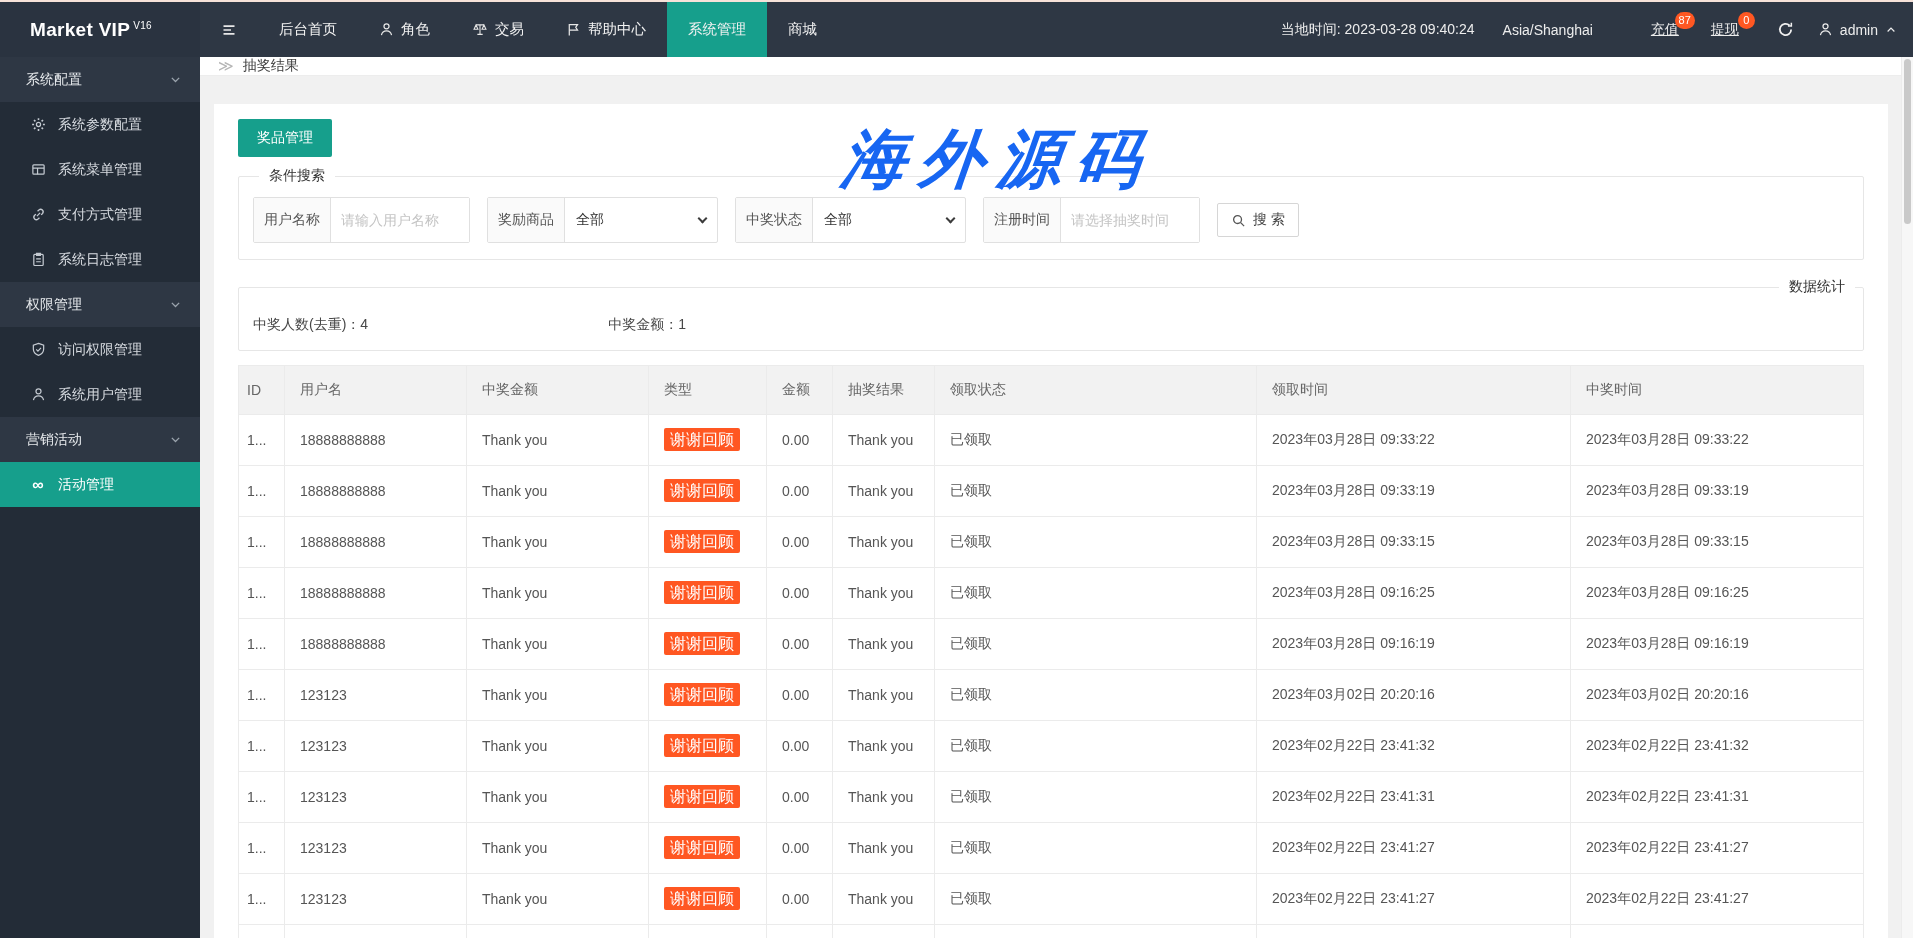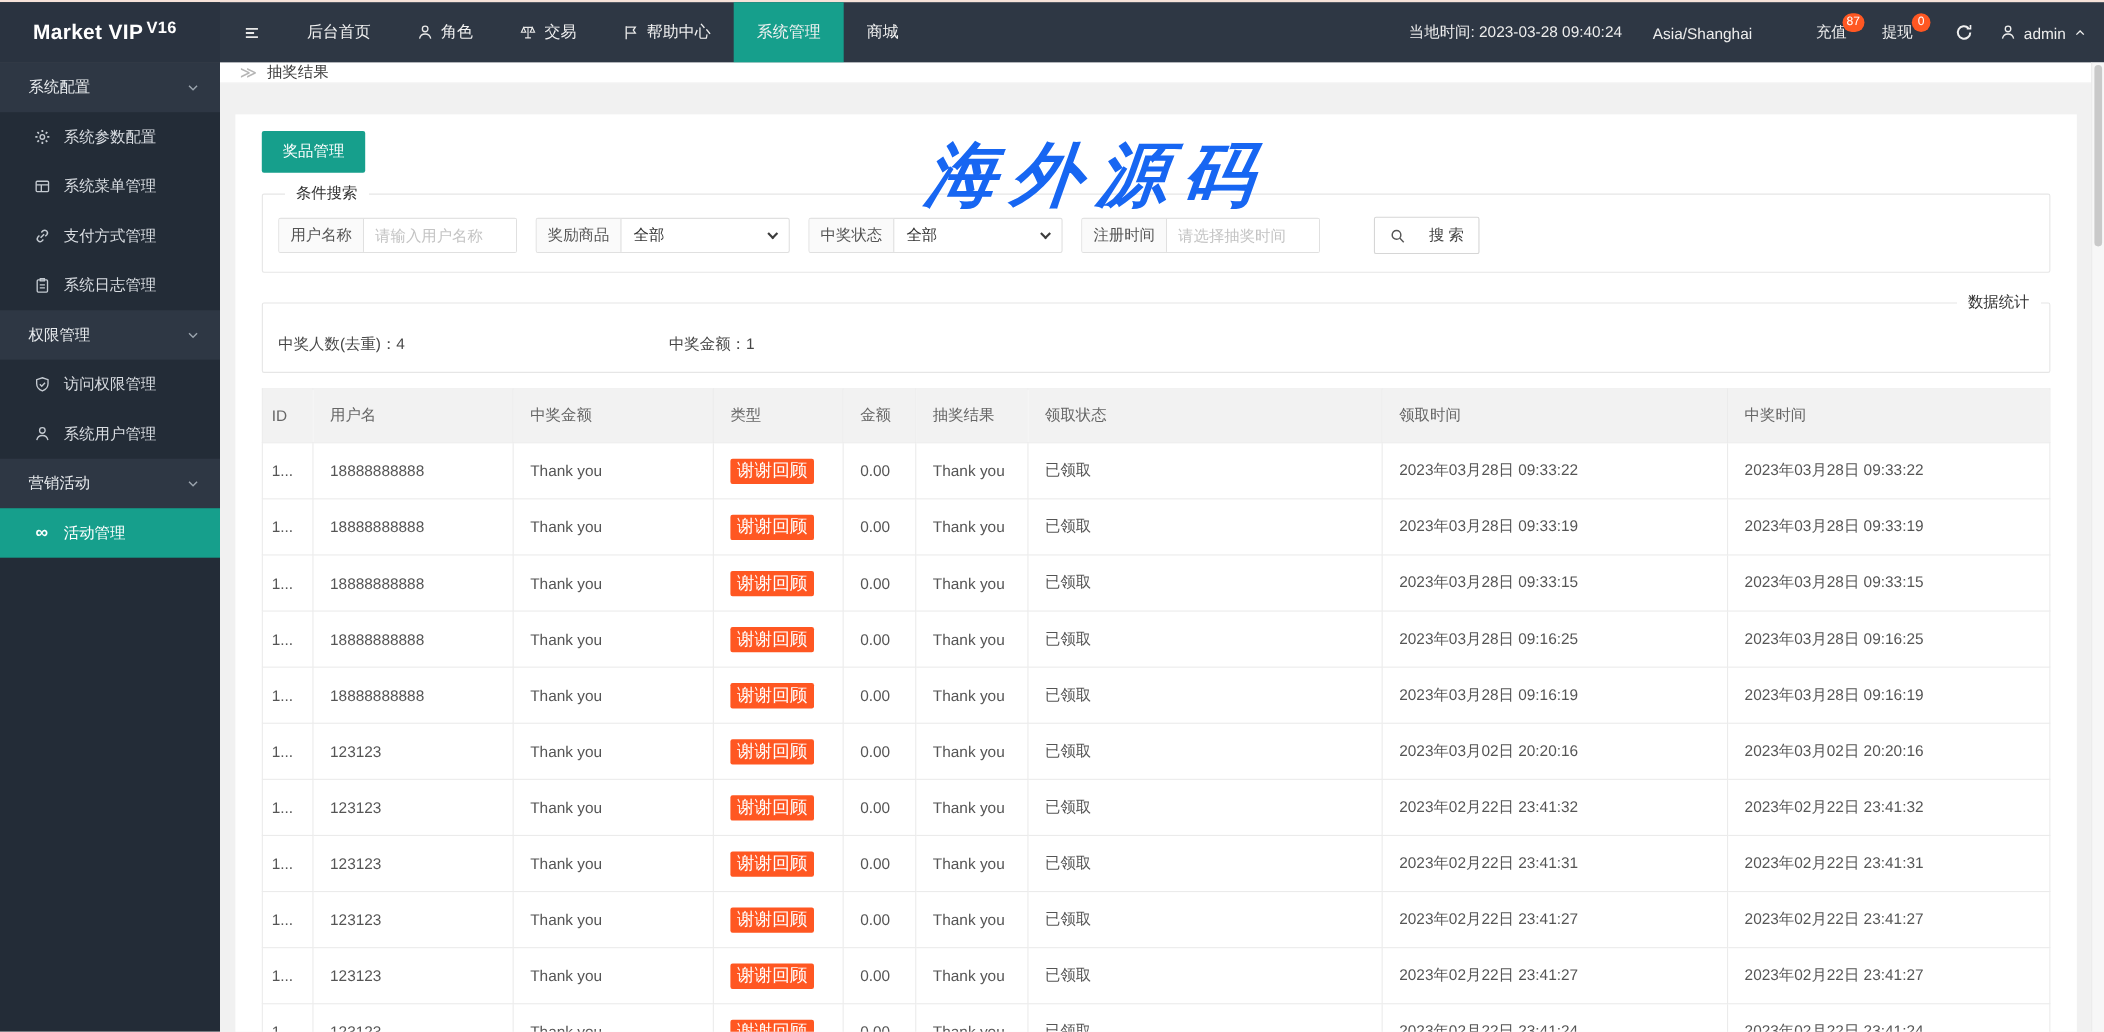--- a/index.html
+++ b/index.html
@@ -10,29 +10,29 @@
     font-family:"Liberation Sans","DejaVu Sans",sans-serif;
   }
   
   .top-strip { height:2px; background:#f6e2d9; }
   
   .header { height:55px; background:#2e3744; display:flex; align-items:stretch; color:#fff; }
   .logo-area {
     width:200px; background:#2a3340; display:flex; align-items:center;
     padding-left:30px; font-size:19px; font-weight:bold; color:#fff; letter-spacing:.3px;
   }
-  .logo-area sup { font-size:15px; font-weight:bold; margin-left:3px; transform:translateY(-4px); display:inline-block; }
+  .logo-area sup { font-size:10px; font-weight:normal; margin-left:3px; transform:translateY(-4px); display:inline-block; }
   .nav { display:flex; align-items:stretch; }
   .nav-item { display:flex; align-items:center; gap:7px; padding:0 21px; font-size:14.5px; color:#f2f2f2; cursor:pointer; }
   .nav-item.active { background:#169f8c; }
   .nav-item .icon { display:flex; align-items:center; color:#e8e8e8; }
   .header-right { margin-left:auto; display:flex; align-items:center; font-size:14px; color:#ededed; padding-right:16px; }
   .local-time { margin-right:28px; }
   .timezone { margin-right:42px; }
-  .hdr-badge-item { position:relative; padding:0 16px; cursor:pointer; }
+  .hdr-badge-item { position:relative; padding:0 16px; cursor:pointer;text-decoration:underline; }
   .hdr-badge {
     position:absolute; top:-9px; right:0px; background:#ff5722; color:#fff;
     font-size:11px; min-width:17px; height:17px; line-height:17px; border-radius:9px;
     text-align:center; padding:0 4px;
   }
   .refresh-btn { margin:0 18px 0 22px; display:flex; align-items:center; color:#f0f0f0; cursor:pointer; }
   .admin-box { display:flex; align-items:center; gap:7px; cursor:pointer; padding-left:6px; }
   .admin-box .icon { display:flex; align-items:center; }
   
   .body-row { display:flex; height:881px; }
@@ -59,38 +59,38 @@
   .content { flex:1; padding:28px 25px 0 14px; }
   .card { background:#fff; padding:15px 24px 24px; min-height:780px; }
   .btn-primary {
     background:#169f8c; color:#fff; border:none; height:38px; padding:0 19px;
     font-size:14px; border-radius:2px; cursor:pointer; font-family:inherit;
   }
   fieldset { border:1px solid #e6e6e6; border-radius:2px; margin:10px 0 0; padding:12px 14px 16px; }
   fieldset.stats-set { margin-top:18px;text-align:right; }
   legend { font-size:14px; color:#333; padding:0 10px; margin-left:6px; }
   .filter-row { display:flex; align-items:center; gap:17px; }
-  .input-group { display:flex; height:32px; border:1px solid #e0e0e0; border-radius:2px; background:#fff; }
+  .input-group { display:flex; height:46px; border:1px solid #e0e0e0; border-radius:2px; background:#fff; }
   .addon {
     background:#fafafa; border-right:1px solid #e0e0e0; display:flex; align-items:center;
     padding:0 10px; font-size:14px; color:#555; white-space:nowrap;
   }
   .input-group input {
     border:none; outline:none; padding:0 10px; font-size:14px; width:138px; color:#333; font-family:inherit;
   }
   .input-group input::placeholder { color:#c4c4c4; }
   .select-box {
     display:flex; align-items:center; justify-content:space-between;
     width:152px; padding:0 11px; font-size:14px; color:#333; cursor:pointer;
   }
   .caret { width:7px; height:7px; border-right:2px solid #3c3c3c; border-bottom:2px solid #3c3c3c; transform:rotate(45deg); margin-top:-4px; }
   .search-btn {
-    display:flex; align-items:center; gap:21px; height:34px; padding:0 13px;
+    display:flex; align-items:center; gap:7px; height:34px; padding:0 13px;
     background:#fff; border:1px solid #d6d6d6; border-radius:2px; font-size:14px; color:#444;
-    cursor:pointer; font-family:inherit;margin-left:32px;
+    cursor:pointer; font-family:inherit;
   }
   .search-btn .icon { display:flex; color:#555; }
   .stats-row { display:flex; font-size:14px; color:#474747; padding-top:8px; }
   .stat-amount { margin-left:240px; }
   .stat-label, .stat-value { white-space:pre; }
   
   table { border-collapse:collapse; width:100%; margin-top:14px; table-layout:fixed; }
   th, td {
     border:1px solid #ebebeb; font-size:14px; text-align:left; padding:0 15px;
     height:50px; overflow:hidden; white-space:nowrap;

